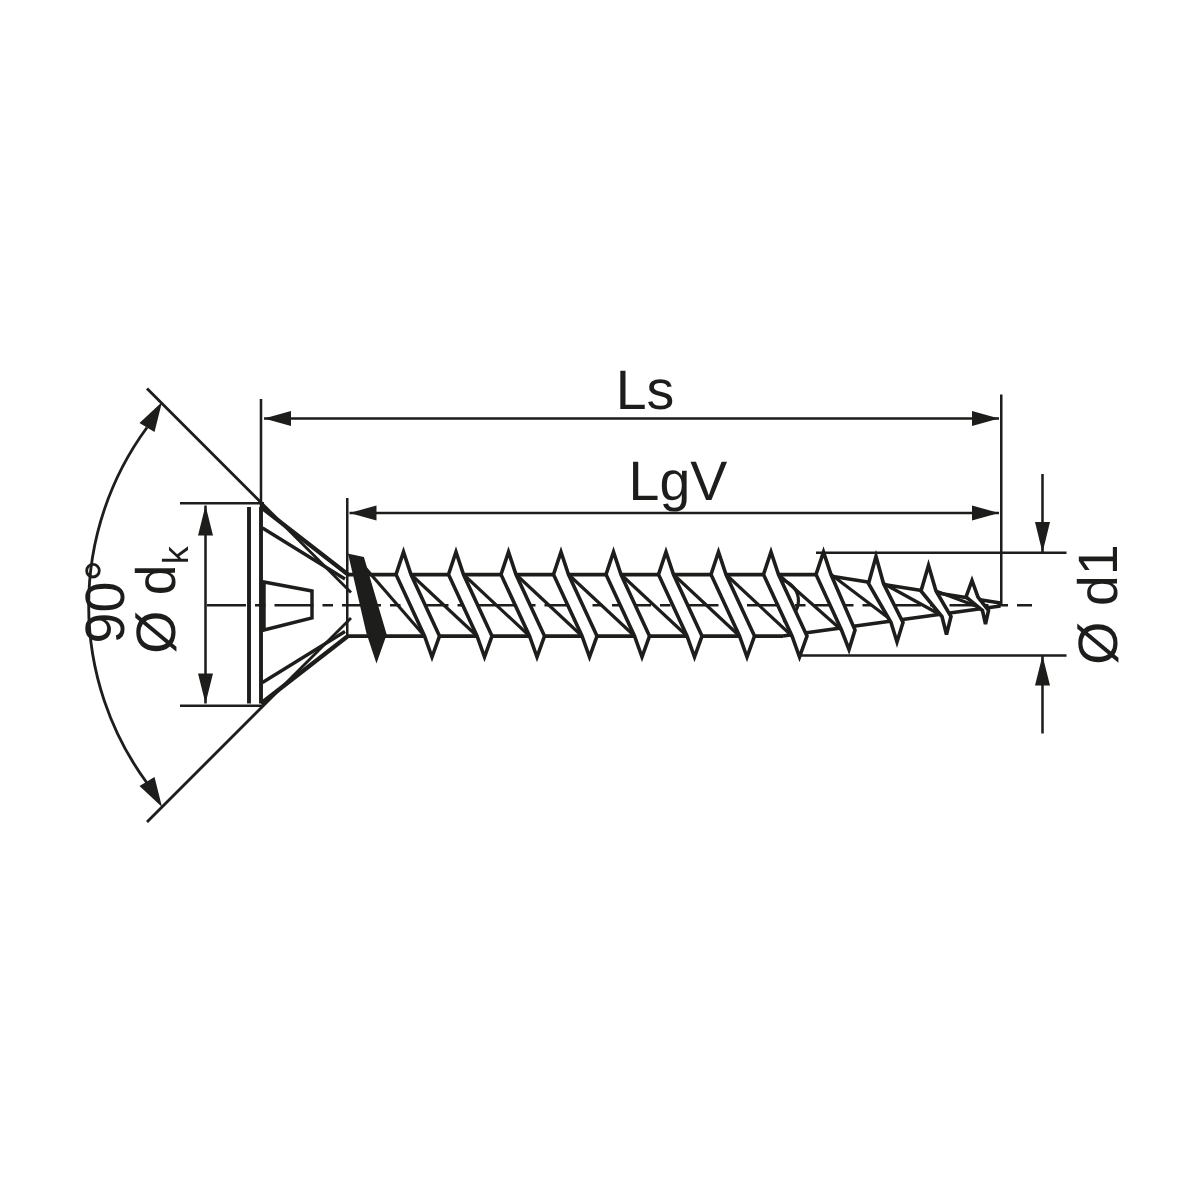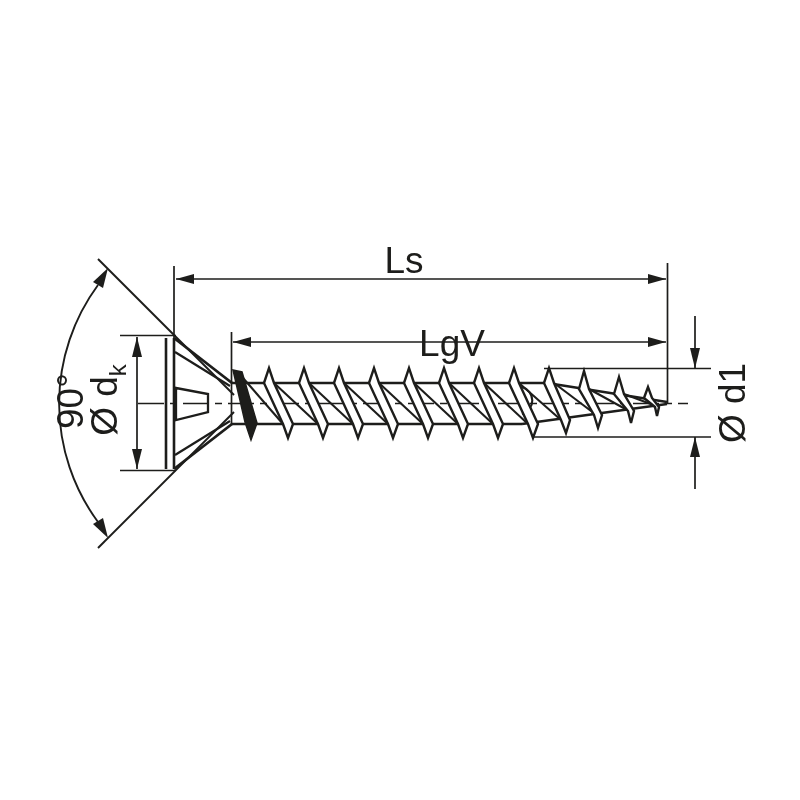--- a/index.html
+++ b/index.html
@@ -111,23 +111,23 @@
         <line x1="544" y1="368.5" x2="711" y2="368.5"></line>
         <line x1="532" y1="437" x2="711" y2="437"></line>
         <line x1="695" y1="316" x2="695" y2="368"></line>
         <line x1="695" y1="437" x2="695" y2="489"></line>
         <polygon points="695,368.5 690,348 700,348" fill="#1d1d1b" stroke="none"></polygon>
         <polygon points="695,437 690,457 700,457" fill="#1d1d1b" stroke="none"></polygon>
       </g>
     </g>
   </svg>
 
-  <div class="lbl" style="left:404px;top:260px;">Ls</div>
+  <div class="lbl" style="left:430px;top:260px;">Ls</div>
 
-  <div class="lbl" style="left:452px;top:321px;margin-top:22px;">LgV</div>
+  <div class="lbl" style="left:452px;top:321px;">LgV</div>
 
   <div class="lbl rot" style="left:70px;top:401px;">90°</div>
 
   <div class="lbl rot" style="left:108px;top:400px;"><span>Ø d</span><sub>k</sub></div>
 
   <div class="lbl rot" style="left:732px;top:403px;">Ø d1</div>
 
 </div>
 
 </body></html>

